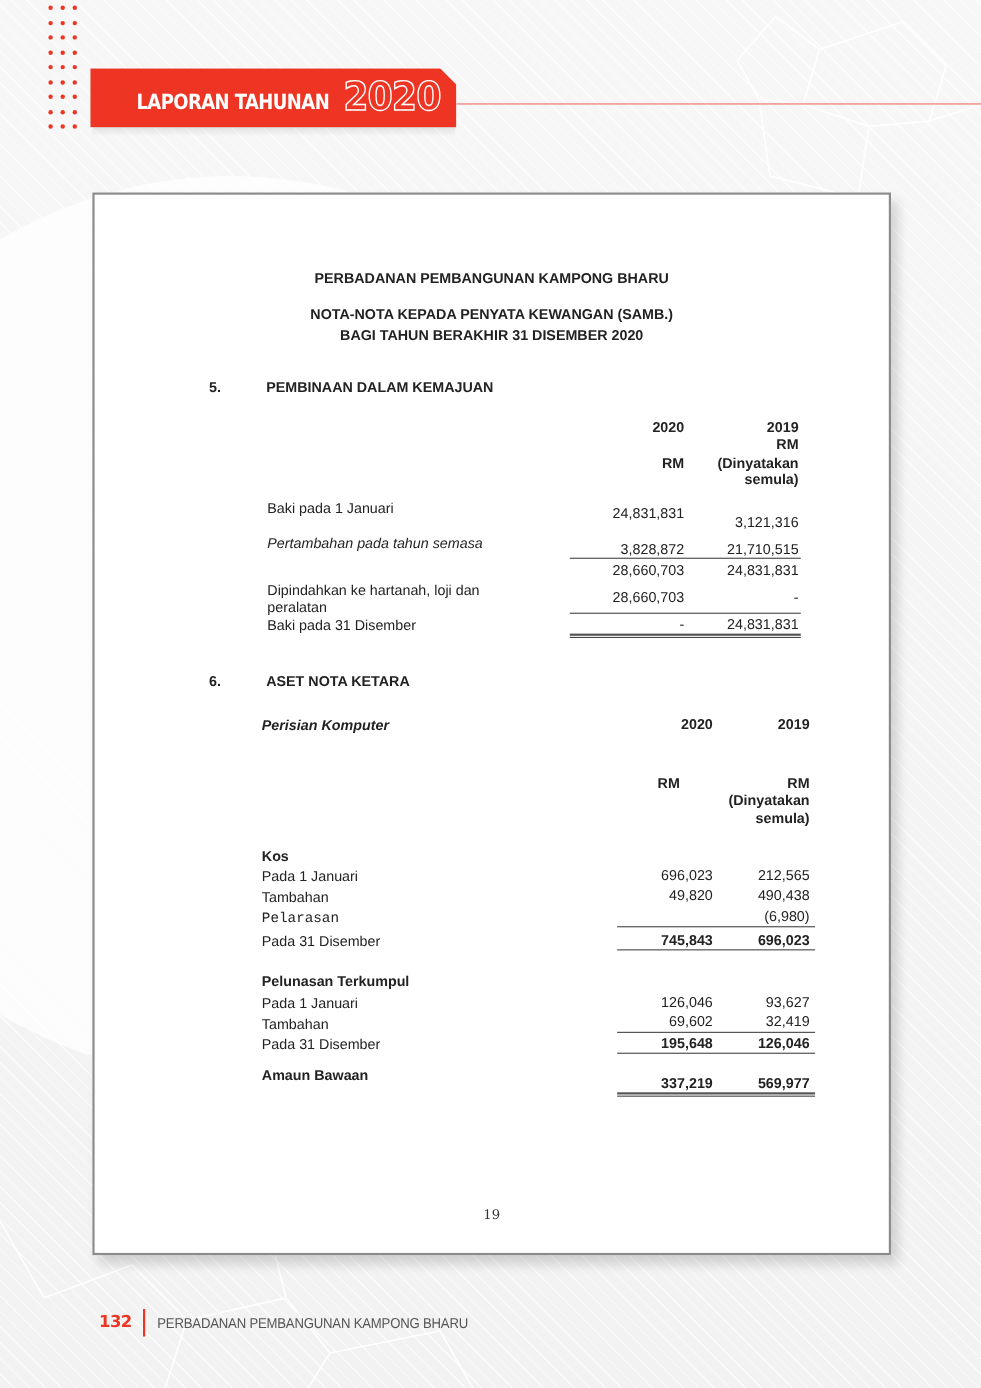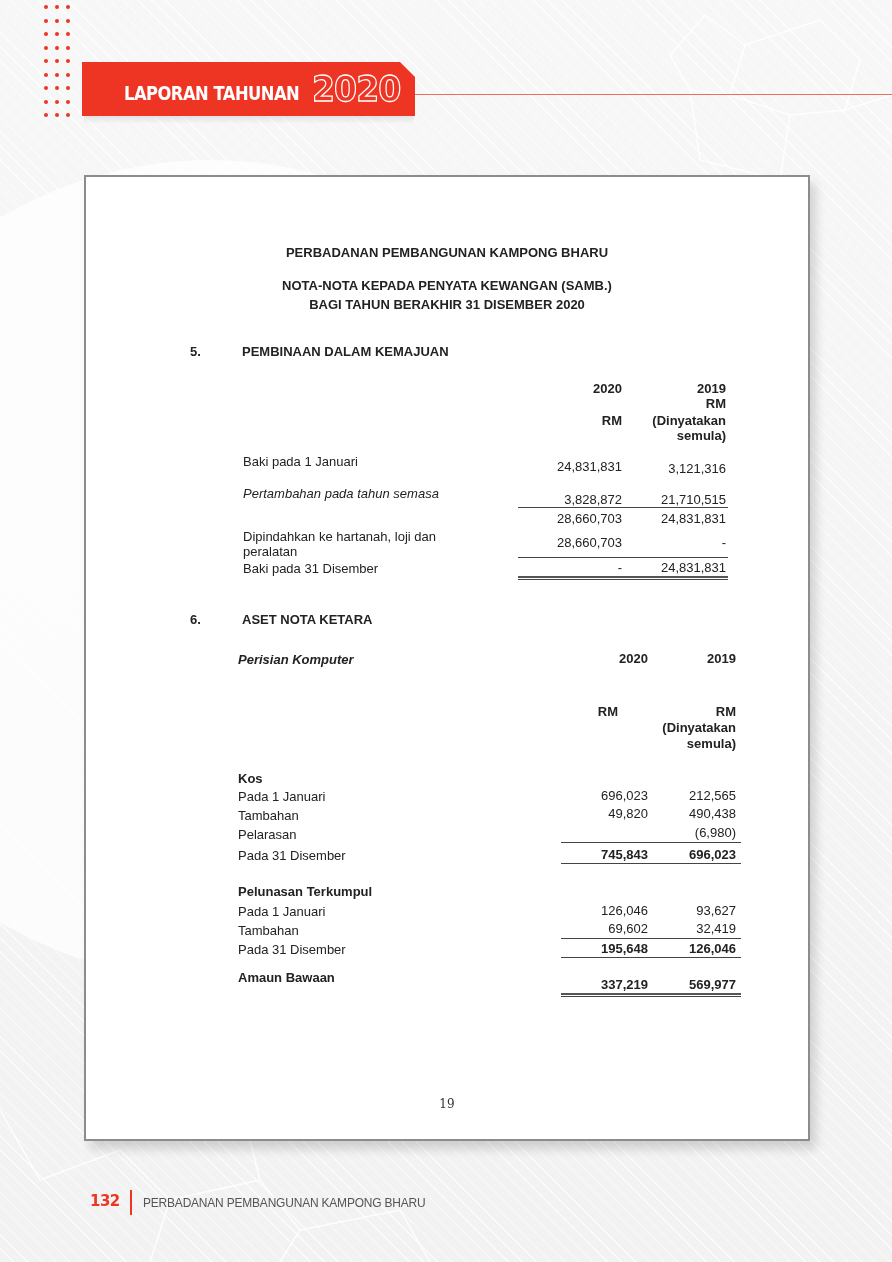--- a/index.html
+++ b/index.html
@@ -140,21 +140,21 @@
 
   <div class="txt b r" style="left:460px; width:76px; top:204px;">2020</div>
   <div class="txt b r" style="left:560px; width:80px; top:204px;">2019</div>
   <div class="txt b r" style="left:560px; width:80px; top:219px;">RM</div>
   <div class="txt b r" style="left:460px; width:76px; top:236px;">RM</div>
   <div class="txt b r" style="left:540px; width:100px; top:236px;">(Dinyatakan</div>
   <div class="txt b r" style="left:540px; width:100px; top:251px;">semula)</div>
 
   <div class="txt" style="left:157px; top:277px;">Baki pada 1 Januari</div>
   <div class="txt r" style="left:436px; width:100px; top:282px;">24,831,831</div>
-  <div class="txt r" style="left:540px; width:100px; top:284px;">3,121,316</div>
+  <div class="txt r" style="left:540px; width:100px; top:290px;">3,121,316</div>
 
   <div class="txt" style="left:157px; top:309px;font-style:italic;">Pertambahan pada tahun semasa</div>
   <div class="txt r" style="left:436px; width:100px; top:315px;text-align:right;">3,828,872</div>
   <div class="txt r" style="left:540px; width:100px; top:315px;">21,710,515</div>
   <div class="hr" style="left:432px; width:210px; top:330px;"></div>
 
   <div class="txt r" style="left:436px; width:100px; top:334px;">28,660,703</div>
   <div class="txt r" style="left:540px; width:100px; top:334px;">24,831,831</div>
 
   <div class="txt" style="left:157px; top:352px;">Dipindahkan ke hartanah, loji dan</div>
@@ -184,21 +184,21 @@
   <div class="txt b" style="left:152px; top:594px;">Kos</div>
 
   <div class="txt" style="left:152px; top:612px;">Pada 1 Januari</div>
   <div class="txt r" style="left:462px; width:100px; top:611px;">696,023</div>
   <div class="txt r" style="left:550px; width:100px; top:611px;">212,565</div>
 
   <div class="txt" style="left:152px; top:631px;">Tambahan</div>
   <div class="txt r" style="left:462px; width:100px; top:629px;">49,820</div>
   <div class="txt r" style="left:550px; width:100px; top:629px;">490,438</div>
 
-  <div class="txt" style="left:152px; top:650px;">Pelarasan</div>
+  <div class="txt" style="left:152px; top:650px;font-family:Liberation Mono, monospace;">Pelarasan</div>
   <div class="txt r" style="left:462px; width:100px; top:648px;"></div>
   <div class="txt r" style="left:550px; width:100px; top:648px;">(6,980)</div>
   <div class="hr" style="left:475px; width:180px; top:665px;"></div>
 
   <div class="txt" style="left:152px; top:671px;">Pada 31 Disember</div>
   <div class="txt b r" style="left:462px; width:100px; top:670px;">745,843</div>
   <div class="txt b r" style="left:550px; width:100px; top:670px;">696,023</div>
   <div class="hr" style="left:475px; width:180px; top:686px;"></div>
 
   <div class="txt b" style="left:152px; top:707px;">Pelunasan Terkumpul</div>

